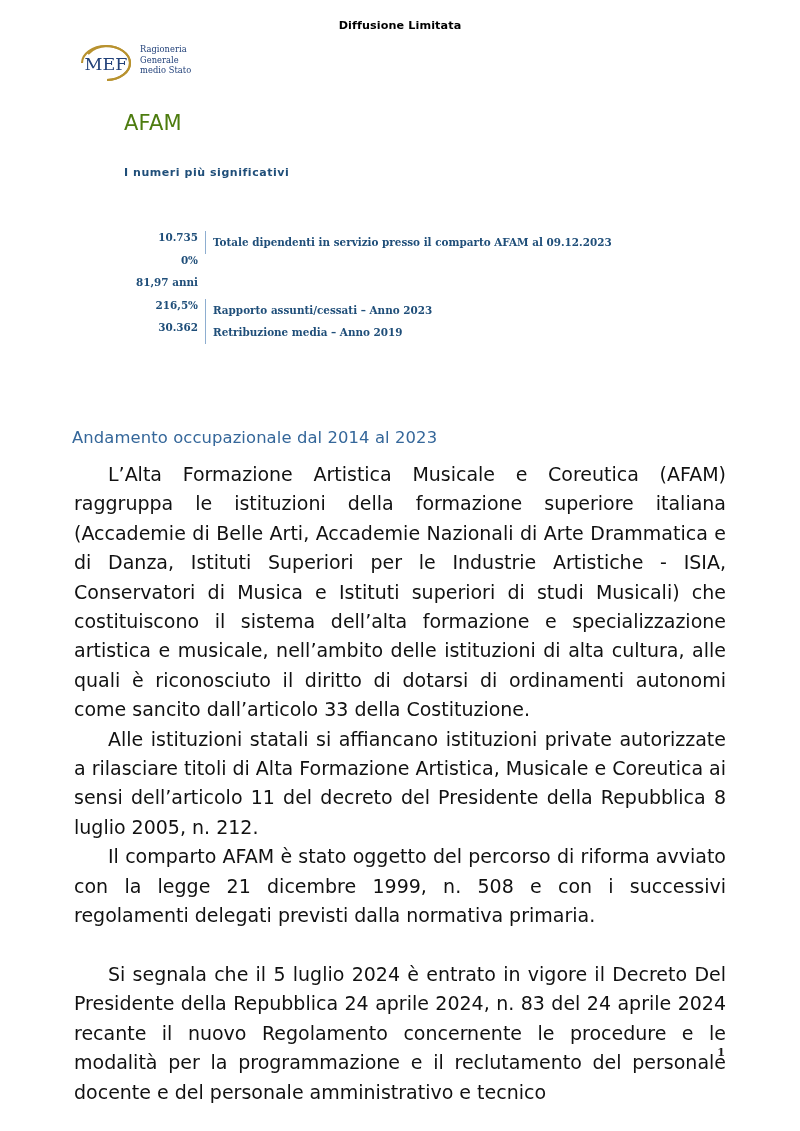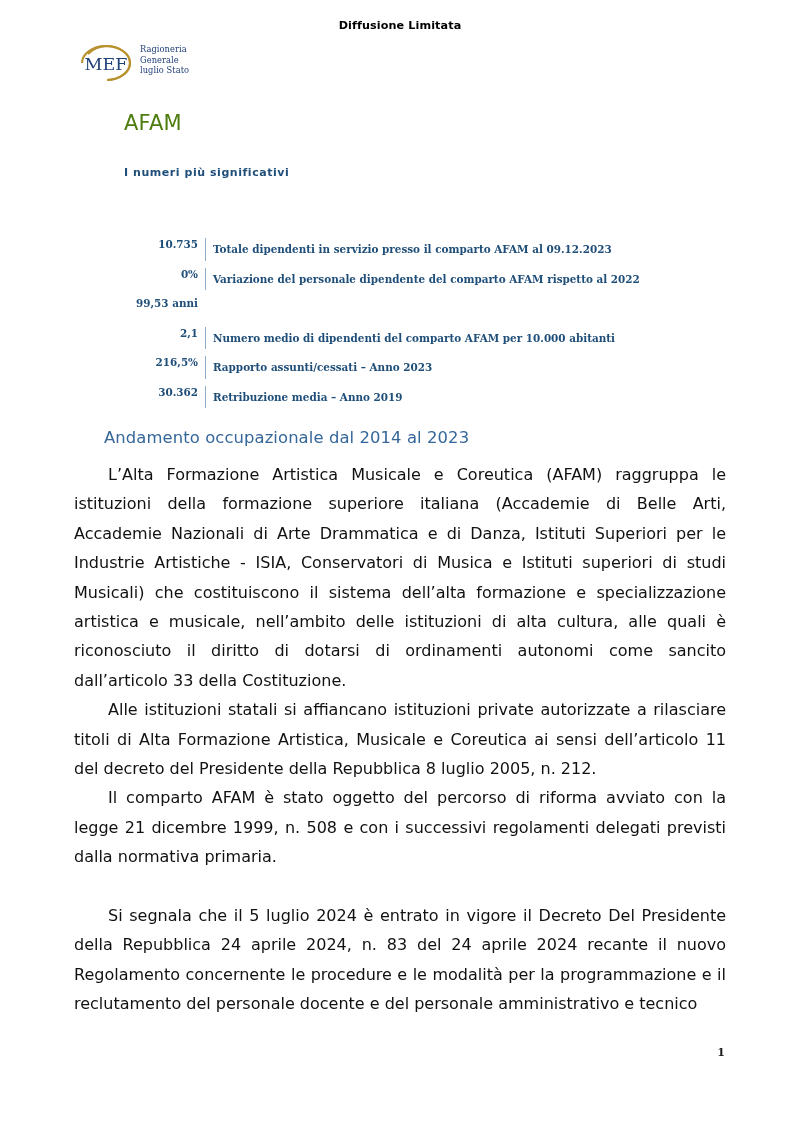--- a/index.html
+++ b/index.html
@@ -88,21 +88,20 @@
   .figures {
     position: absolute;
     left: 112px;
     top: 231px;
     width: 580px;
   }
   .fig-row {
     display: flex;
     align-items: baseline;
     height: 22.5px;
-    margin-top: 7px;
   }
   .fig-value {
     width: 86px;
     text-align: right;
     padding-right: 7px;
     font-family: "DejaVu Serif", serif;
     font-size: 10.4px;
     font-weight: bold;
     color: #1f4e79;
     white-space: nowrap;
@@ -124,31 +123,30 @@
   
   .section-heading {
     position: absolute;
     left: 72px;
     top: 428px;
     font-family: "DejaVu Sans", sans-serif;
     font-size: 16.4px;
     font-weight: normal;
     color: #35679a;
     letter-spacing: 0.1px;
-    margin-left: 32px;
   }
 
   
   .body-text {
     position: absolute;
     left: 74px;
     top: 460px;
     width: 652px;
     font-family: "DejaVu Sans", sans-serif;
-    font-size: 16px;
+    font-size: 19px;
     line-height: 29.4px;
     color: #111111;
     text-align: justify;
     text-justify: inter-word;
   }
   .body-text p {
     margin: 0;
     text-indent: 34px;
   }
   .body-text p.gap-before {
@@ -180,43 +178,38 @@
 
   <div class="logo-block">
     <svg class="logo-mark" viewBox="0 0 58 40">
       <path d="M4 20 A 24 17 0 1 1 29 37" fill="none" stroke="#b8922f" stroke-width="2.1"></path>
       <path d="M29 37 A 24 17 0 0 0 52 20 A 24 17 0 0 0 29 3 A 24 17 0 0 0 10 11" fill="none" stroke="#b8922f" stroke-width="2.1"></path>
       <text x="28" y="27" text-anchor="middle" font-family="DejaVu Serif, serif" font-size="17.5" fill="#23427a">MEF</text>
     </svg>
     <div class="logo-text">
       <div>Ragioneria</div>
       <div>Generale</div>
-      <div>luglio Stato</div>
+      <div>medio Stato</div>
     </div>
   </div>
 
   <div class="title-afam">AFAM</div>
 
   <div class="subtitle">I numeri più significativi</div>
 
   <div class="figures">
     <div class="fig-row">
       <div class="fig-value">10.735</div>
       <div class="fig-label">Totale dipendenti in servizio presso il comparto AFAM al 09.12.2023</div>
     </div>
     <div class="fig-row">
       <div class="fig-value">0%</div>
-      <div class="fig-label">Variazione del personale dipendente del comparto AFAM rispetto al 2022</div>
-    </div>
-    <div class="fig-row">
-      <div class="fig-value">99,53 anni</div>
-    </div>
-    <div class="fig-row">
-      <div class="fig-value">2,1</div>
-      <div class="fig-label">Numero medio di dipendenti del comparto AFAM per 10.000 abitanti</div>
+    </div>
+    <div class="fig-row">
+      <div class="fig-value">81,97 anni</div>
     </div>
     <div class="fig-row">
       <div class="fig-value">216,5%</div>
       <div class="fig-label">Rapporto assunti/cessati – Anno 2023</div>
     </div>
     <div class="fig-row">
       <div class="fig-value">30.362</div>
       <div class="fig-label">Retribuzione media – Anno 2019</div>
     </div>
   </div>

